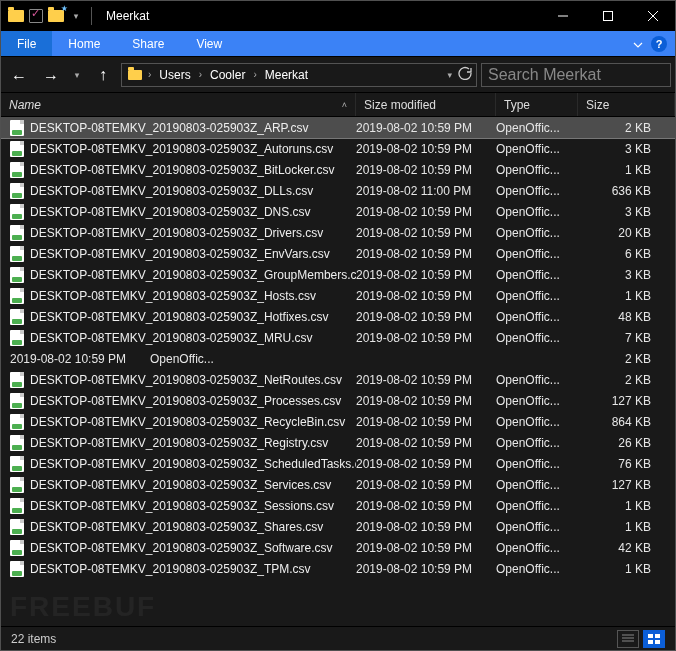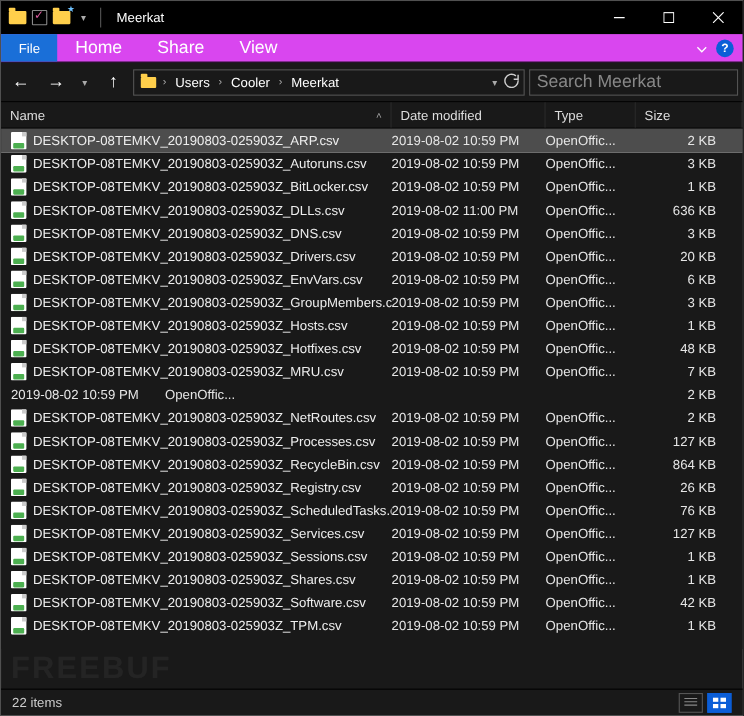--- a/index.html
+++ b/index.html
@@ -9,43 +9,43 @@
   .titlebar { height: 30px; background: #000; display: flex; align-items: center; }
   .qat { display: flex; align-items: center; gap: 2px; padding-left: 6px; }
   .qat-icon { width: 18px; height: 18px; display: flex; align-items: center; justify-content: center; }
   .folder-glyph { width: 16px; height: 12px; background: #ffcf4b; position: relative; border-radius: 1px; }
   .folder-glyph::before { content:""; position:absolute; top:-3px; left:0; width:6px; height:3px; background:#ffcf4b; border-radius:1px 1px 0 0; }
   .qat-sep { width:1px; height:18px; background:#555; margin:0 4px; }
   .title { margin-left: 10px; font-size: 12px; color:#fff; }
   .win-controls { margin-left:auto; display:flex; height:100%; }
   .win-btn { width:45px; height:30px; display:flex; align-items:center; justify-content:center; color:#fff; font-size:10px; }
   
-  .ribbon { height: 26px; background:#d946ef; display:flex; align-items:stretch; border-bottom:1px solid #000; }
+  .ribbon { height: 26px; background:#3b82f6; display:flex; align-items:stretch; border-bottom:1px solid #000; }
   .ribbon-file { background:#1a6fd8; color:#fff; padding:0 16px; display:flex; align-items:center; font-size:12px; }
-  .ribbon-tab { color:#fff; padding:0 16px; display:flex; align-items:center; font-size:16px; }
+  .ribbon-tab { color:#fff; padding:0 16px; display:flex; align-items:center; font-size:12px; }
   .ribbon-spacer { flex:1; }
   .ribbon-right { display:flex; align-items:center; padding-right:8px; gap:8px; }
   .chev-down { width:10px; height:10px; display:inline-block; }
   .help-circle { width:16px; height:16px; border-radius:50%; background:#0b5ed7; display:flex; align-items:center; justify-content:center; color:#fff; font-size:11px; font-weight:bold; }
   
   .navbar { height: 36px; background:#191919; display:flex; align-items:center; padding:0 4px; gap:4px; border-bottom:1px solid #000; }
   .nav-btn { width:28px; height:28px; display:flex; align-items:center; justify-content:center; color:#fff; }
   .nav-arrow { font-size:16px; }
   .addr { flex:1; height:24px; background:#191919; border:1px solid #535353; display:flex; align-items:center; padding:0 4px; gap:2px; }
   .addr .folder-glyph { width:14px; height:10px; }
   .crumb { display:flex; align-items:center; color:#fff; font-size:12px; padding:0 4px; }
   .crumb-sep { color:#aaa; padding:0 2px; font-size:10px; }
   .addr-right { margin-left:auto; display:flex; align-items:center; gap:6px; }
   .search { width:190px; height:24px; background:#191919; border:1px solid #535353; display:flex; align-items:center; padding:0 6px; color:#888; }
   .search input { flex:1; background:transparent; border:none; outline:none; color:#7dd3fc; font-size:16px; }
   .search input::placeholder { color:#888; }
   
   .cols { height:24px; background:#191919; display:flex; align-items:center; border-bottom:1px solid #000; color:#ddd; font-size:12px; }
   .col { padding:0 8px; height:100%; display:flex; align-items:center; border-right:1px solid #2a2a2a; }
-  .col-name { width:355px; justify-content:space-between; }
+  .col-name { width:355px; justify-content:space-between;font-style:italic; }
   .col-date { width:140px; }
   .col-type { width:82px; }
   .col-size { flex:1;text-align:center; }
   .sort-caret { font-size:9px; color:#aaa; }
   
   .files { flex:1; overflow:auto; background:#191919; }
   .row { height:21px; display:flex; align-items:center; padding-left:9px; color:#eee; font-size:12px; }
   .row.selected { background:#4d4d4d; outline:1px solid #777; }
   .cell-name { width:346px; display:flex; align-items:center; gap:6px; overflow:hidden; white-space:nowrap;text-align:right; }
   .cell-date { width:140px; color:#e6e6e6; }
@@ -157,21 +157,21 @@
       <input placeholder="Search Meerkat" style="">
     </div>
   </div>
 
   <div class="cols">
     <div class="col col-name">
       <span>Name</span>
       <span class="sort-caret">˄</span>
     </div>
     <div class="col col-date">
-        <span>Date modified</span>
+        <span>Size modified</span>
       </div>
     <div class="col col-type">
         <span>Type</span>
       </div>
     <div class="col col-size">
         <span>Size</span>
       </div>
   </div>
 
   <div class="files" id="file-list">

